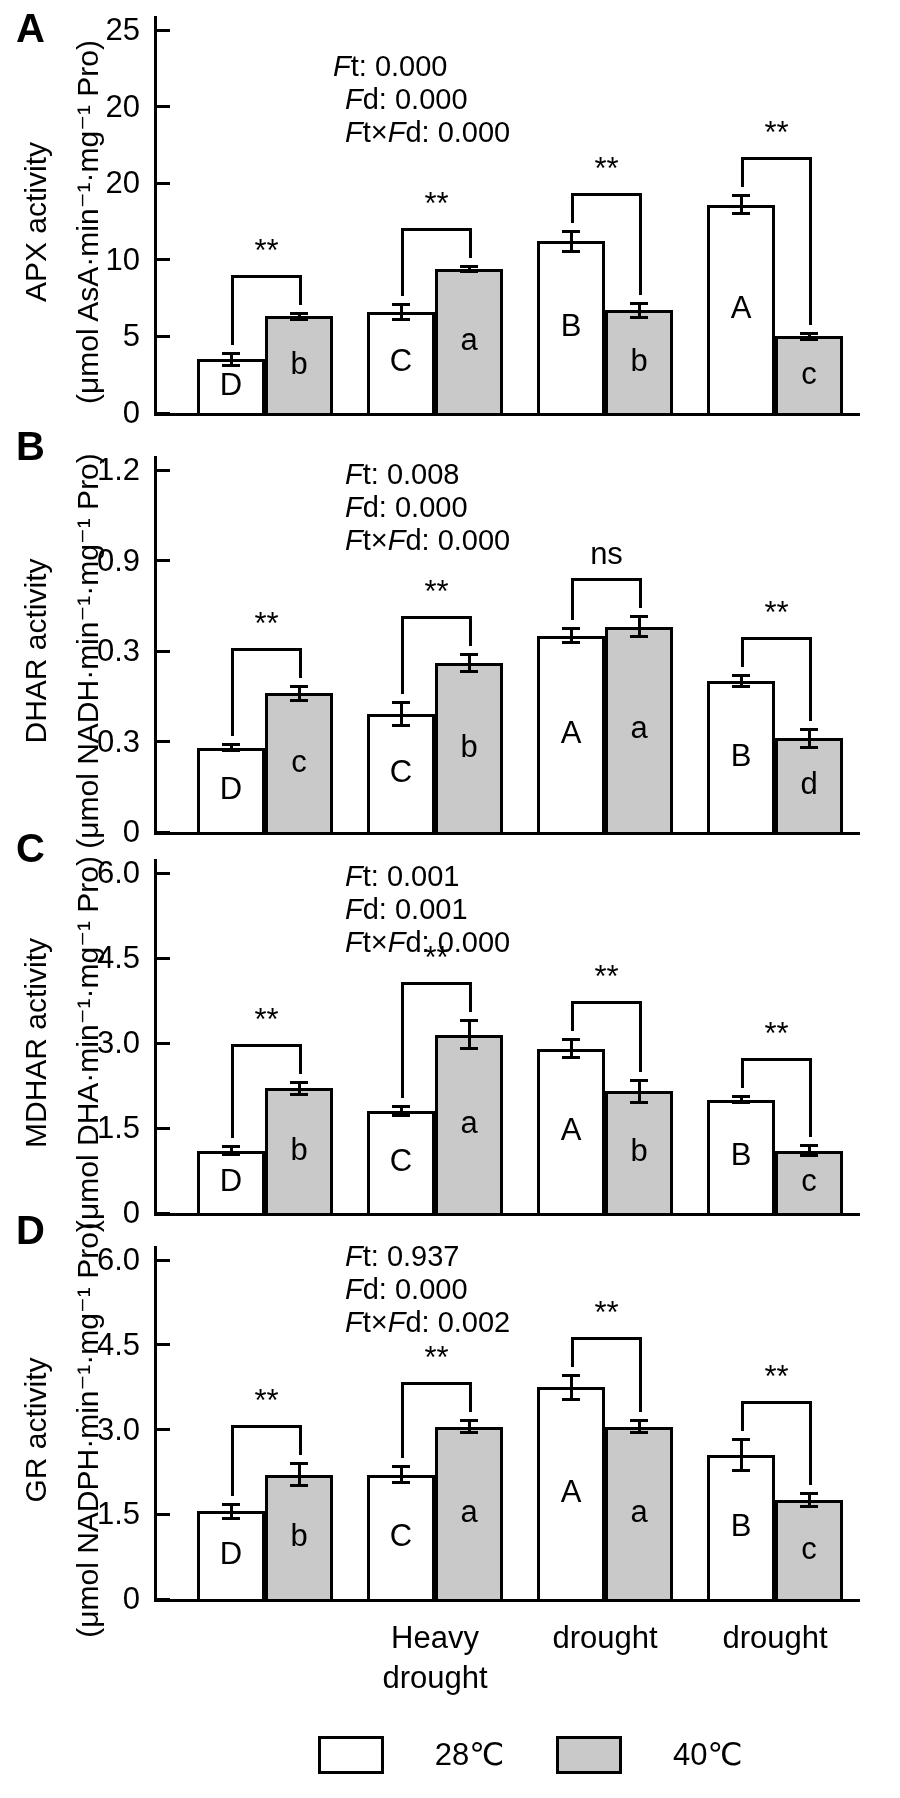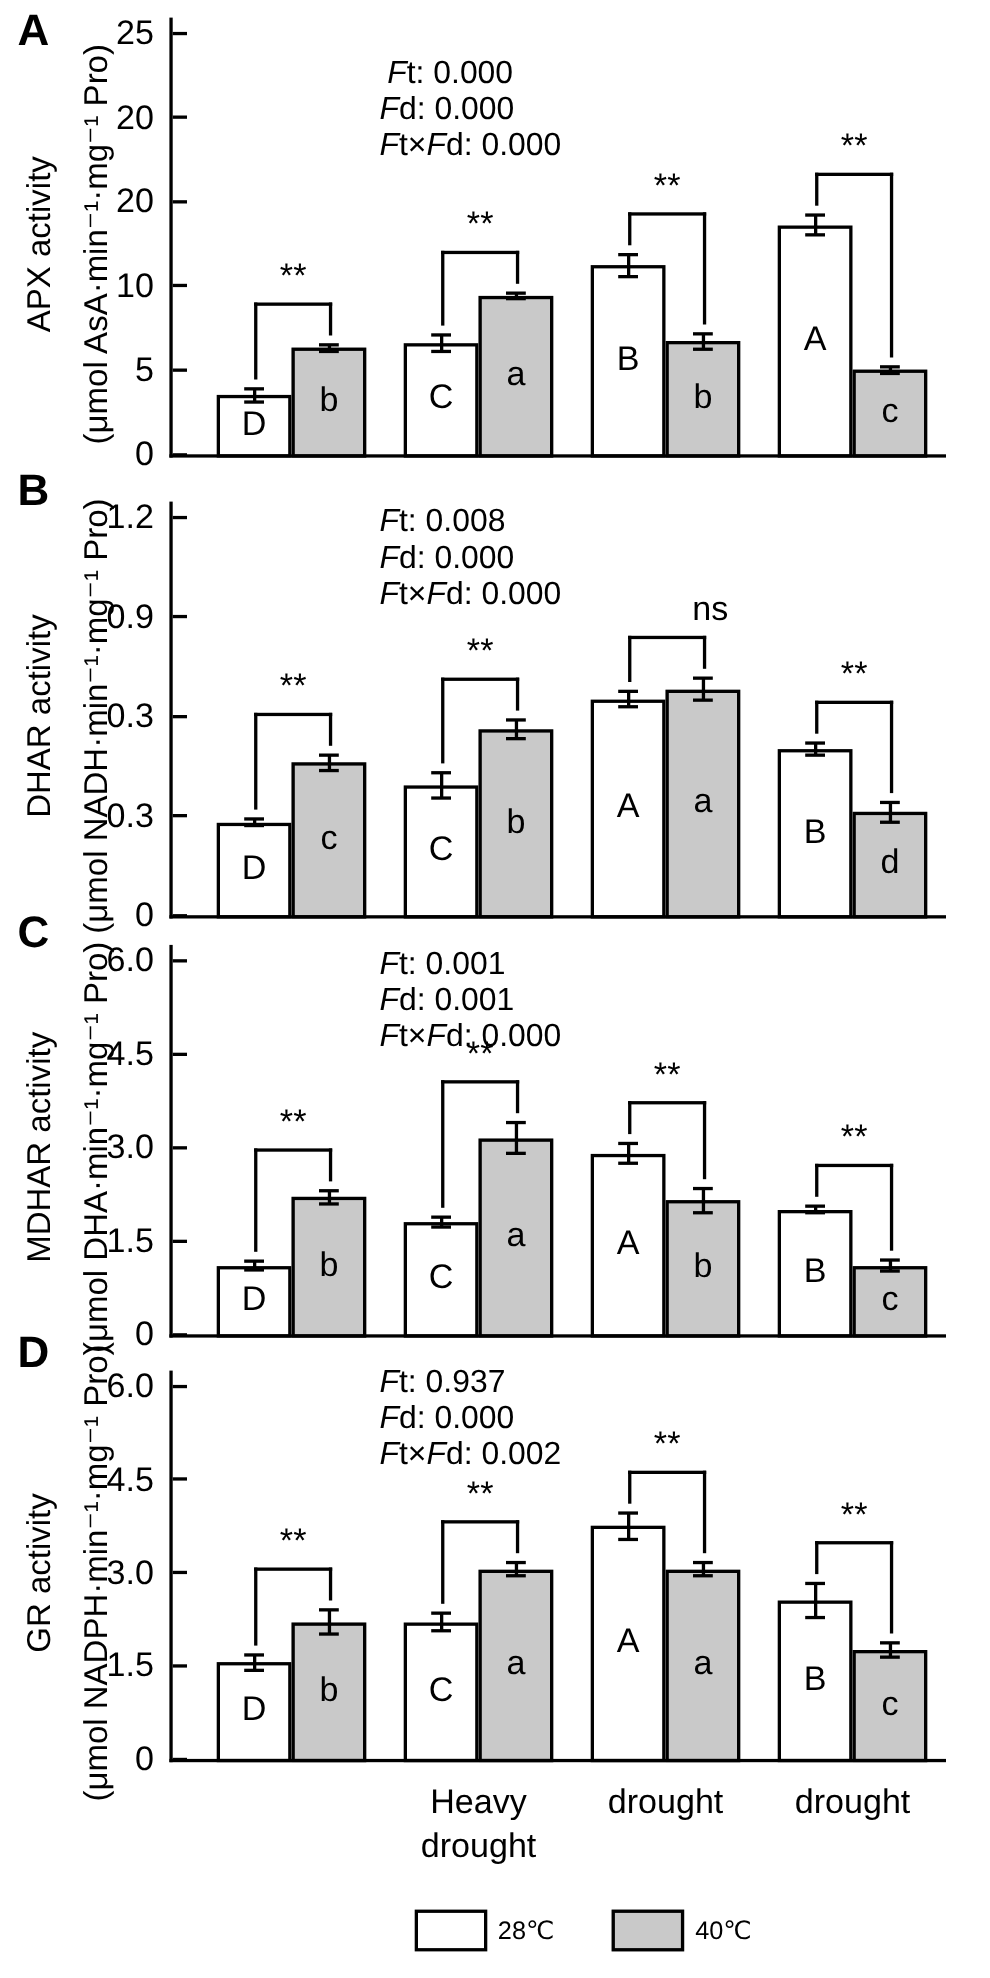--- a/index.html
+++ b/index.html
@@ -15,36 +15,36 @@
   .stats{font-size:29px;line-height:33px;white-space:nowrap;}
   .stats i{font-style:italic;}
   .panel-letter{font-size:40px;font-weight:bold;line-height:40px;}
   .ylab{font-size:30px;text-align:center;line-height:38px;white-space:nowrap;}
   .bar-letter{font-size:31px;text-align:center;line-height:38px;}
   .sig{font-size:31px;text-align:center;line-height:40px;}
   .xlab{font-size:31px;text-align:center;line-height:40px;}
   .legend{position:absolute;left:160px;right:0;top:1736px;display:flex;justify-content:center;align-items:center;gap:10px;}
   .swatch{width:66px;height:38px;border:3px solid #000;background:#fff;box-sizing:border-box;}
   .sw40{margin-left:42px;}
-  .legend-label{font-size:23px;line-height:38px;}
+  .legend-label{font-size:31px;line-height:38px;margin-left:41px;}
 </style>
 </head>
 <body>
 
 <div id="figure">
   <div class="legend">
     <div class="swatch" id="sw28" style="background: rgb(255, 255, 255);"></div>
     <div class="legend-label">28℃</div>
     <div class="swatch sw40" id="sw40" style="background: rgb(201, 201, 201);"></div>
     <div class="legend-label">40℃</div>
   </div>
 <div class="g panel-letter" style="left: 16px; top: 8px;">A</div>
     <div class="g ylab" style="left: -344px; top: 202.5px; width: 760px; transform: rotate(-90deg);">APX activity</div>
     <div class="g ylab" style="left: -292px; top: 202.5px; width: 760px; transform: rotate(-90deg);">(μmol AsA·min⁻¹·mg⁻¹ Pro)</div>
-    <div class="g stats" style="left: 352px; top: 50px;"><i>F</i>t: 0.000</div>
+    <div class="g stats" style="left: 333px; top: 50px;"><i>F</i>t: 0.000</div>
     <div class="g stats" style="left: 345px; top: 83px;"><i>F</i>d: 0.000</div>
     <div class="g stats" style="left: 345px; top: 116px;"><i>F</i>t×<i>F</i>d: 0.000</div>
     <div class="g bar" style="left: 197px; top: 359.38px; width: 68px; height: 56.62px; background: rgb(255, 255, 255);"></div>
     <div class="g bar-letter" style="left: 197px; top: 366.19px; width: 68px;">D</div>
     <div class="g line" style="left: 229.5px; top: 353.252px; width: 3px; height: 12.256px;"></div>
     <div class="g line" style="left: 222px; top: 352.252px; width: 18px; height: 3px;"></div>
     <div class="g line" style="left: 222px; top: 363.508px; width: 18px; height: 3px;"></div>
     <div class="g bar" style="left: 265px; top: 316.484px; width: 68px; height: 99.516px; background: rgb(201, 201, 201);"></div>
     <div class="g bar-letter" style="left: 265px; top: 344.742px; width: 68px;">b</div>
     <div class="g line" style="left: 297.5px; top: 312.654px; width: 3px; height: 7.66px;"></div>
@@ -150,21 +150,21 @@
     <div class="g line" style="left: 562px; top: 627.375px; width: 18px; height: 3px;"></div>
     <div class="g line" style="left: 562px; top: 641.458px; width: 18px; height: 3px;"></div>
     <div class="g bar" style="left: 605px; top: 626.867px; width: 68px; height: 208.133px; background: rgb(201, 201, 201);"></div>
     <div class="g bar-letter" style="left: 605px; top: 709.433px; width: 68px;">a</div>
     <div class="g line" style="left: 637.5px; top: 616.308px; width: 3px; height: 21.1167px;"></div>
     <div class="g line" style="left: 630px; top: 615.308px; width: 18px; height: 3px;"></div>
     <div class="g line" style="left: 630px; top: 635.425px; width: 18px; height: 3px;"></div>
     <div class="g line" style="left: 571px; top: 578.308px; width: 71px; height: 3px;"></div>
     <div class="g line" style="left: 571px; top: 578.308px; width: 3px; height: 42.0667px;"></div>
     <div class="g line" style="left: 639px; top: 578.308px; width: 3px; height: 30px;"></div>
-    <div class="g sig" style="left: 551px; top: 534.308px; width: 111px; height: 42px; text-align: right;">ns</div>
+    <div class="g sig" style="left: 551px; top: 534.308px; width: 111px; height: 42px;">ns</div>
     <div class="g bar" style="left: 707px; top: 681.167px; width: 68px; height: 153.833px; background: rgb(255, 255, 255);"></div>
     <div class="g bar-letter" style="left: 707px; top: 736.583px; width: 68px;">B</div>
     <div class="g line" style="left: 739.5px; top: 675.133px; width: 3px; height: 12.0667px;"></div>
     <div class="g line" style="left: 732px; top: 674.133px; width: 18px; height: 3px;"></div>
     <div class="g line" style="left: 732px; top: 685.2px; width: 18px; height: 3px;"></div>
     <div class="g bar" style="left: 775px; top: 738.483px; width: 68px; height: 96.5167px; background: rgb(201, 201, 201);"></div>
     <div class="g bar-letter" style="left: 775px; top: 765.242px; width: 68px;">d</div>
     <div class="g line" style="left: 807.5px; top: 729.433px; width: 3px; height: 18.1px;"></div>
     <div class="g line" style="left: 800px; top: 728.433px; width: 18px; height: 3px;"></div>
     <div class="g line" style="left: 800px; top: 745.533px; width: 18px; height: 3px;"></div>

